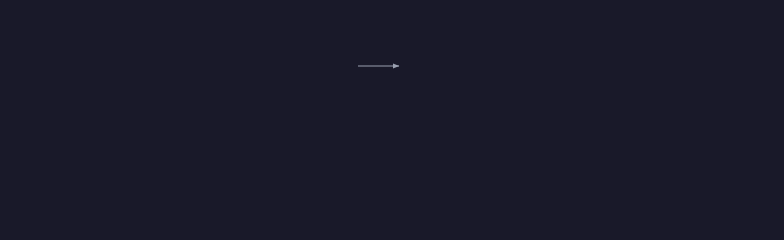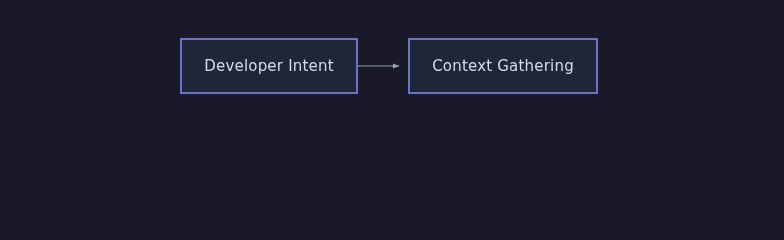--- a/index.html
+++ b/index.html
@@ -74,21 +74,15 @@
 
   <svg id="edge-layer" viewBox="0 0 784 136" width="784" height="136" xmlns="http://www.w3.org/2000/svg">
     <defs>
       <marker id="arrowhead-solid" markerWidth="7" markerHeight="7" refX="6.2" refY="3" orient="auto" markerUnits="userSpaceOnUse">
         <path d="M 0 0.3 L 6.6 3 L 0 5.7 z" fill="#9aa0b0"></path>
       </marker>
     </defs>
     <line x1="358" y1="66" x2="399" y2="66" stroke="#9aa0b0" stroke-width="1.2" marker-end="url(#arrowhead-solid)"></line>
   </svg>
 
-  <div class="flow-node" id="node-developer-intent">
-    <span class="flow-node-label">Developer Intent</span>
-  </div>
 
-  <div class="flow-node" id="node-context-gathering">
-    <span class="flow-node-label">Context Gathering</span>
-  </div>
 
 </div>
 
 </body></html>

